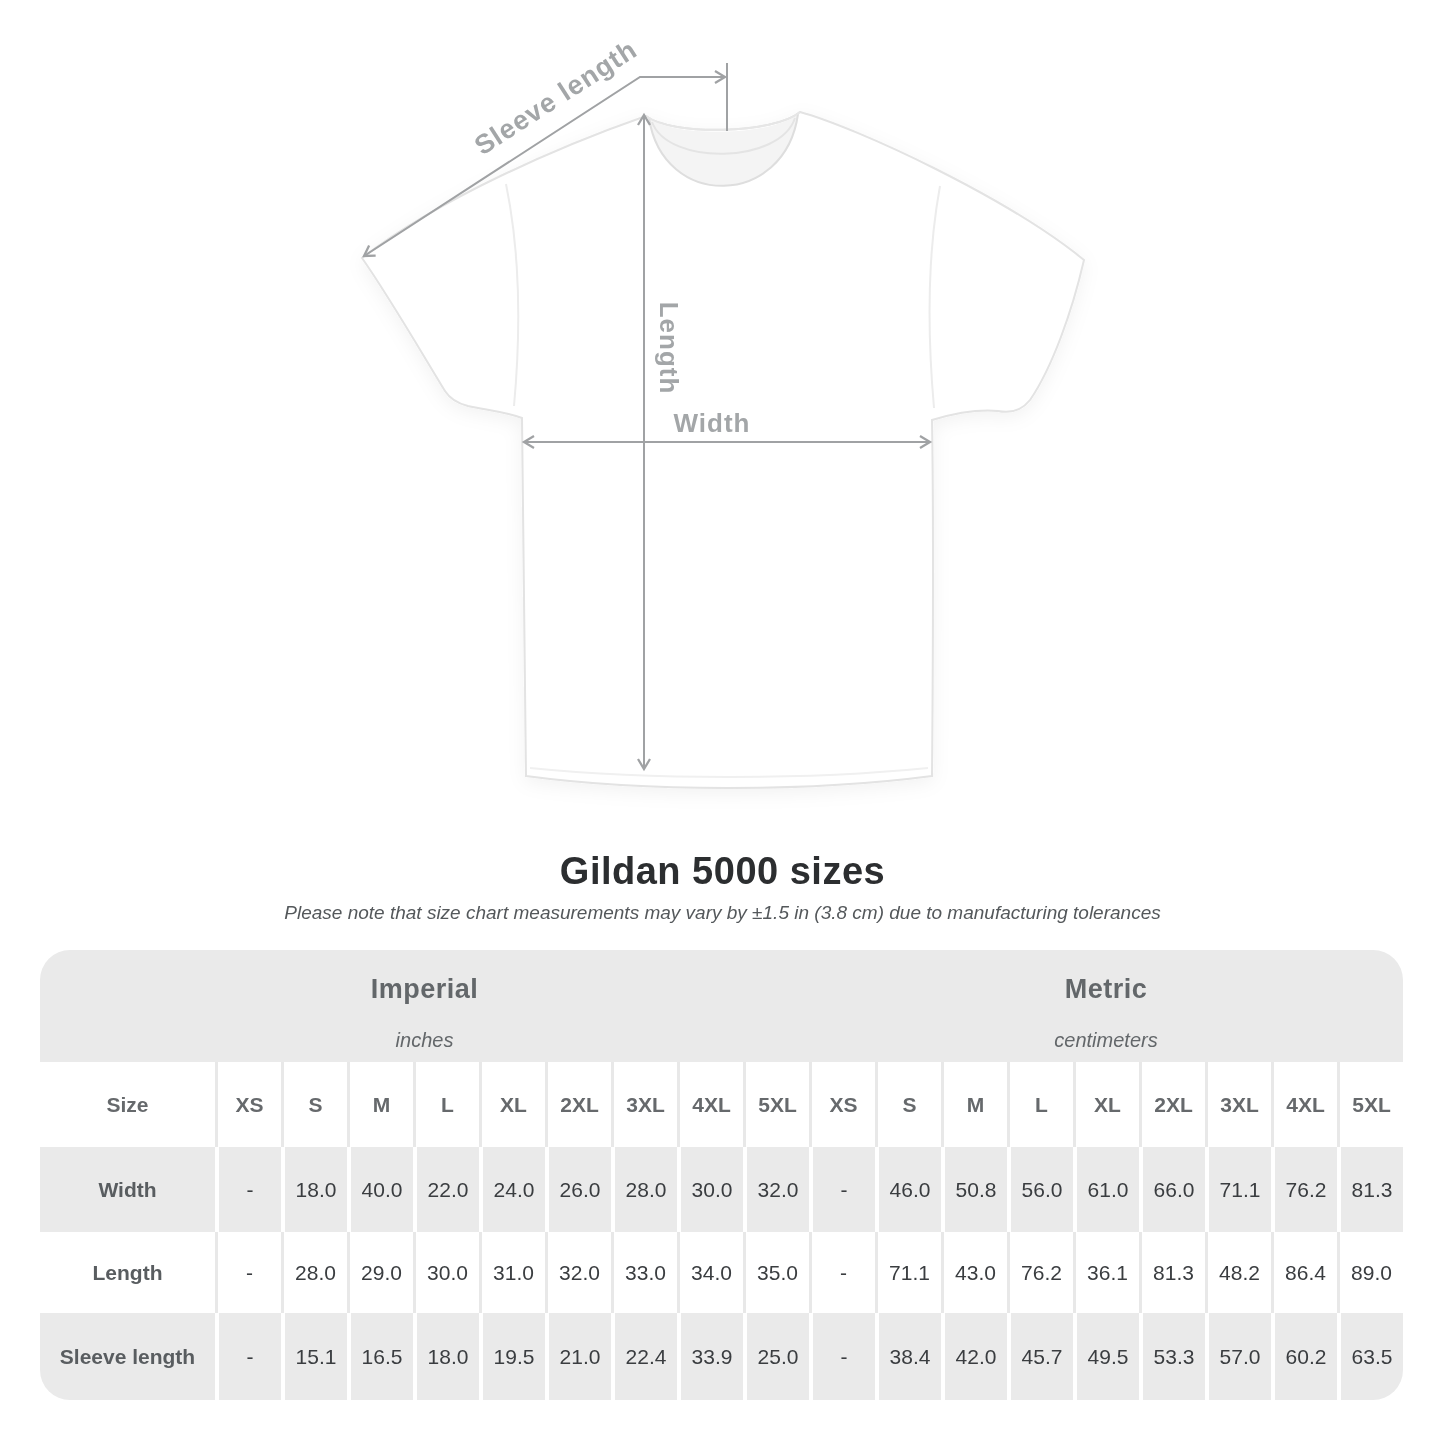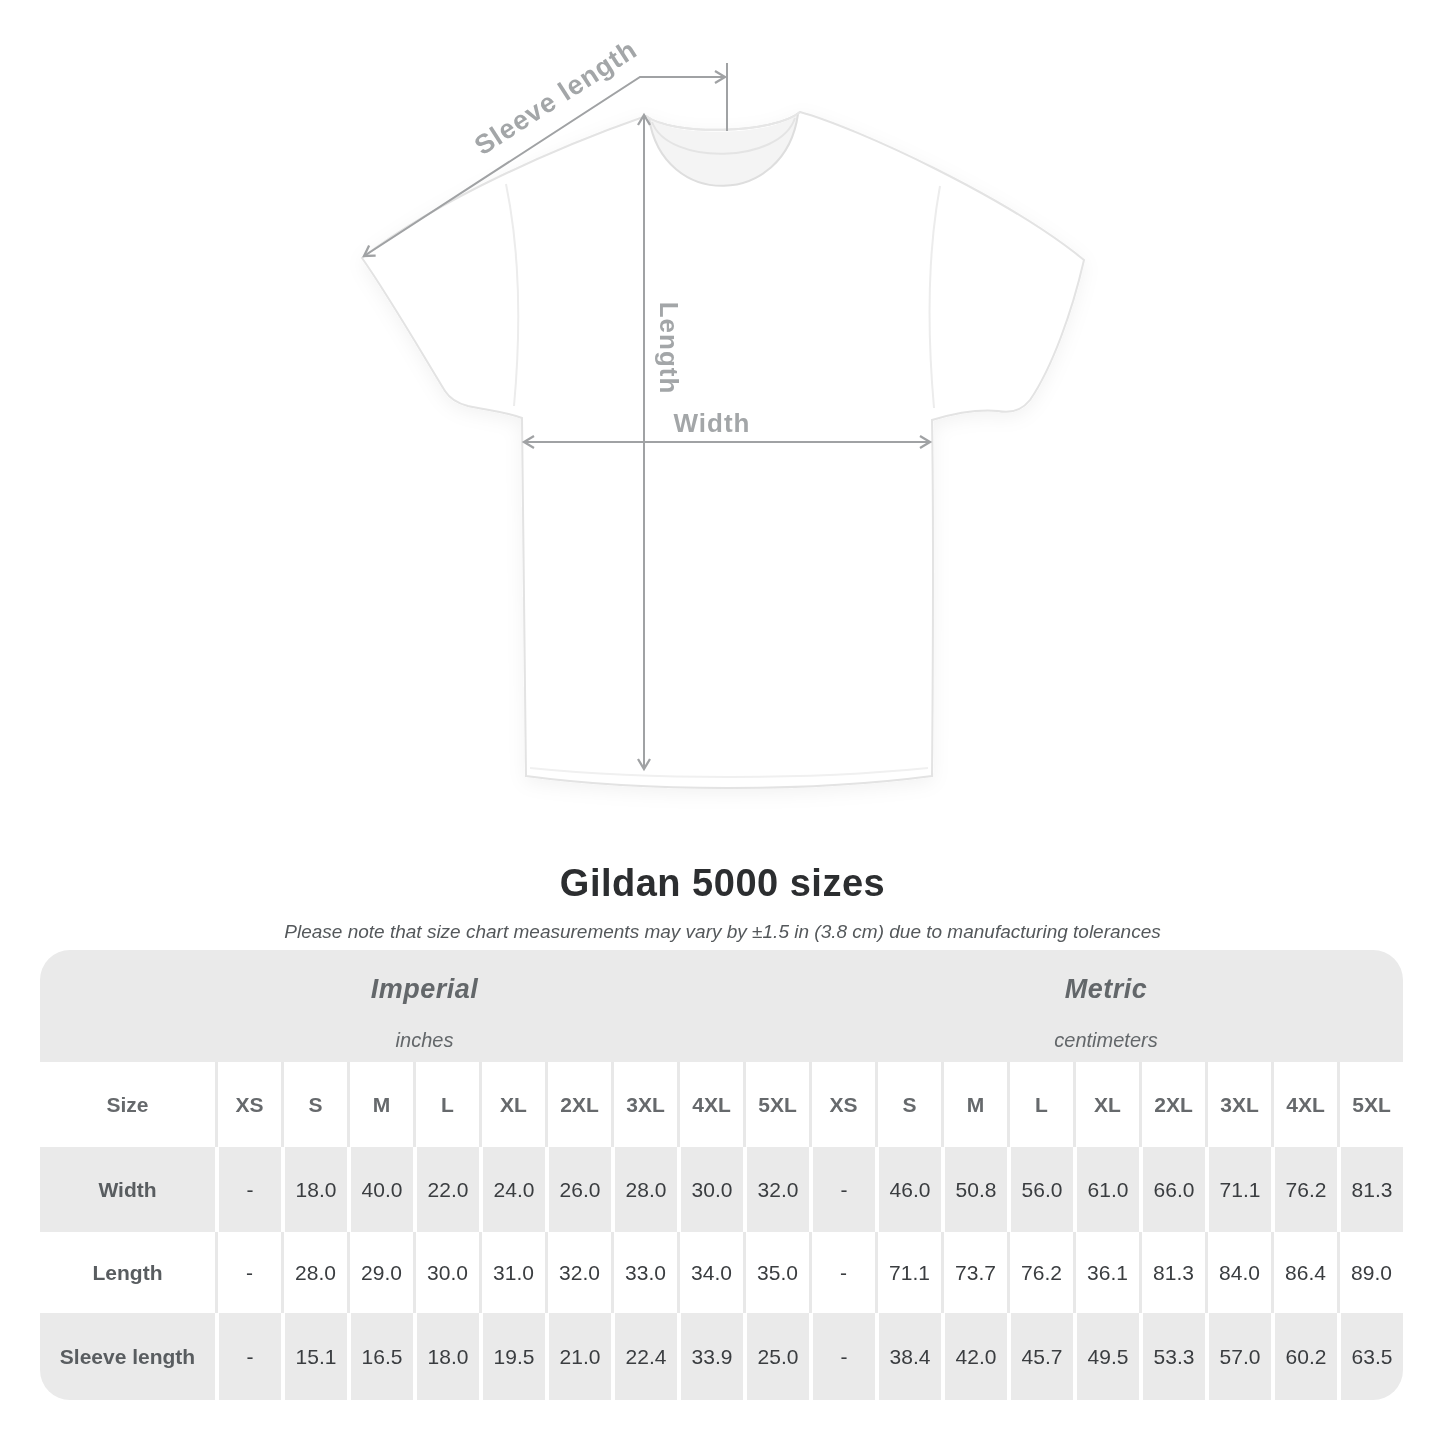--- a/index.html
+++ b/index.html
@@ -17,38 +17,38 @@
   }
   .lbl-sleeve{left:556px;top:98px;font-size:27px;
     transform:translate(-50%,-50%) rotate(-33deg);}
   .lbl-length{left:668px;top:348px;font-size:26px;
     transform:translate(-50%,-50%) rotate(90deg);}
   .lbl-width{left:712px;top:423px;font-size:26px;
     transform:translate(-50%,-50%);}
 
   
   .title-block{position:absolute;left:0;top:846px;width:1445px;text-align:center;}
-  .page-title{margin:16px;font-size:38px;font-weight:bold;color:#2c2e30;letter-spacing:0.5px;}
+  .page-title{margin:4px;font-size:38px;font-weight:bold;color:#2c2e30;letter-spacing:0.5px;}
   .subtitle{margin:9px 0 0 0;font-size:19px;font-style:italic;color:#54585b;}
 
   
   .size-table{
     position:absolute;left:40px;top:950px;width:1363px;height:450px;
     display:grid;
     grid-template-columns:175px repeat(18,1fr);
     grid-template-rows:112px 85px 85px 81px 87px;
     border-radius:30px;overflow:hidden;
   }
   .band{
     background:#eaeaea;display:flex;flex-direction:column;align-items:center;
     justify-content:center;color:#63676a;padding-top:14px;
   }
   .band-imperial{grid-column:1 / span 10;}
   .band-metric{grid-column:11 / span 9;}
-  .unit{font-size:27px;font-weight:bold;font-style:italic;letter-spacing:0.5px;}
+  .unit{font-size:27px;font-weight:bold;letter-spacing:0.5px;}
   .unit-sub{font-size:20px;font-style:italic;margin-top:24px;}
 
   .cell{display:flex;align-items:center;justify-content:center;font-size:21px;background:#ffffff;}
   .head{font-weight:bold;color:#66696c;}
   .rowlabel{font-weight:bold;color:#595d60;}
   .val{color:#3a3d40;}
   .gray{background:#eaeaea;}
   .sep-g{border-left:3px solid #e8e8e8;text-align:right;}   
   .sep-w{border-left:4px solid #ffffff;}   
 </style>
@@ -166,25 +166,25 @@
   <div class="cell val sep-g">28.0</div>
   <div class="cell val sep-g">29.0</div>
   <div class="cell val sep-g">30.0</div>
   <div class="cell val sep-g">31.0</div>
   <div class="cell val sep-g">32.0</div>
   <div class="cell val sep-g">33.0</div>
   <div class="cell val sep-g">34.0</div>
   <div class="cell val sep-g">35.0</div>
   <div class="cell val sep-g">-</div>
   <div class="cell val sep-g">71.1</div>
-  <div class="cell val sep-g">73.7</div>
+  <div class="cell val sep-g">43.0</div>
   <div class="cell val sep-g">76.2</div>
   <div class="cell val sep-g">36.1</div>
   <div class="cell val sep-g">81.3</div>
-  <div class="cell val sep-g">84.0</div>
+  <div class="cell val sep-g">48.2</div>
   <div class="cell val sep-g">86.4</div>
   <div class="cell val sep-g">89.0</div>
 
   <div class="cell rowlabel gray">Sleeve length</div>
   <div class="cell val gray sep-w">-</div>
   <div class="cell val gray sep-w">15.1</div>
   <div class="cell val gray sep-w">16.5</div>
   <div class="cell val gray sep-w">18.0</div>
   <div class="cell val gray sep-w">19.5</div>
   <div class="cell val gray sep-w">21.0</div>

